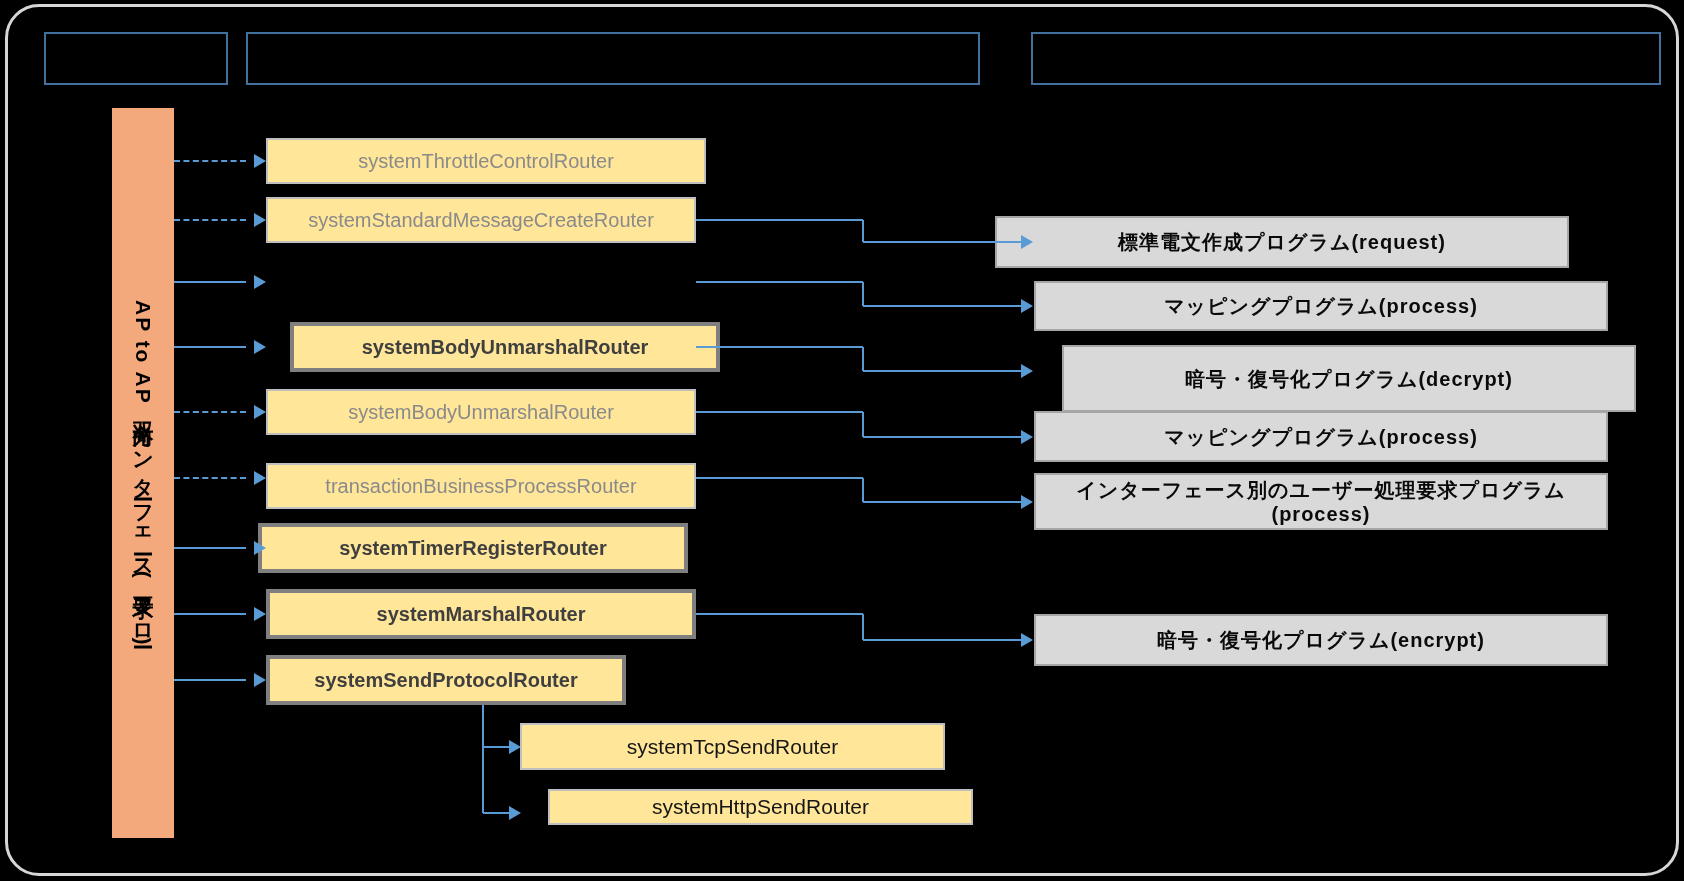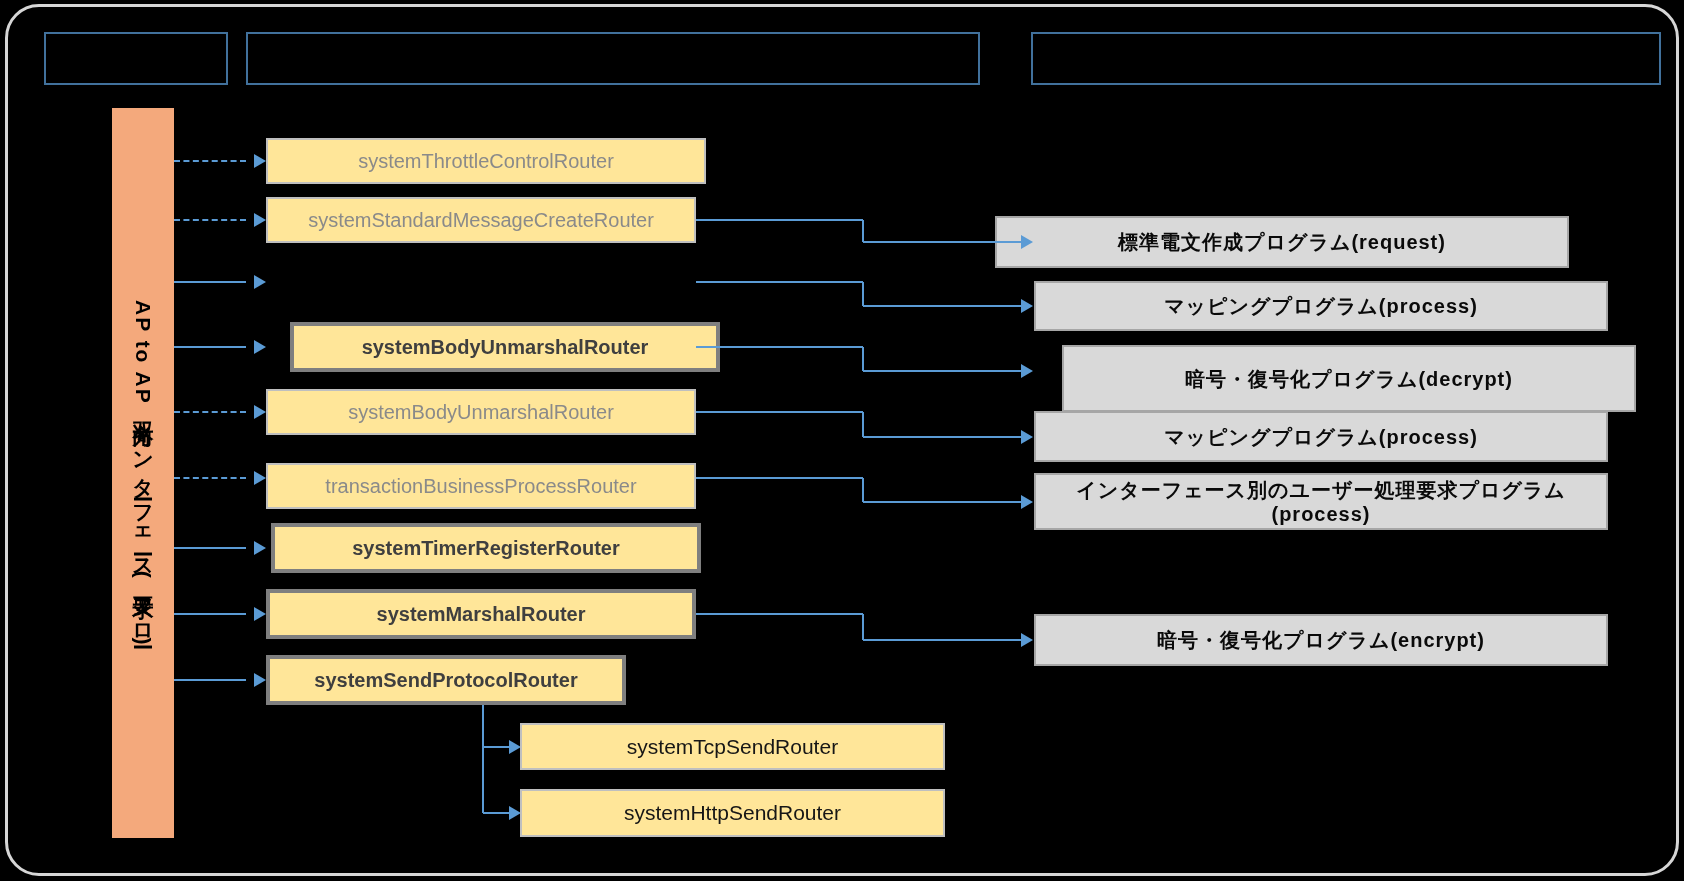--- a/index.html
+++ b/index.html
@@ -117,21 +117,21 @@
       <div class="head" style="left: 1013px; top: 422.5px;"></div>
       <div class="box router" style="left: 258px; top: 448px; width: 430px; height: 46px; margin-top: 8px;">
         <span>transactionBusinessProcessRouter</span>
       </div>
       <div class="line-h dashed" style="left: 166px; top: 470px; width: 72px; height: 0px;"></div>
       <div class="head" style="left: 246px; top: 464px;"></div>
       <div class="line-h" style="left: 688px; top: 470px; width: 167px; height: 0px;"></div>
       <div class="line-v" style="left: 854px; top: 471px; width: 0px; height: 23.5px;"></div>
       <div class="line-h" style="left: 855px; top: 493.5px; width: 158px; height: 0px;"></div>
       <div class="head" style="left: 1013px; top: 487.5px;"></div>
-      <div class="box router emph" style="left: 263px; top: 516px; width: 430px; height: 50px;">
+      <div class="box router emph" style="left: 250px; top: 516px; width: 430px; height: 50px;">
         <span>systemTimerRegisterRouter</span>
       </div>
       <div class="line-h" style="left: 166px; top: 540px; width: 72px; height: 0px;"></div>
       <div class="head" style="left: 246px; top: 534px;"></div>
       <div class="box router emph" style="left: 258px; top: 582px; width: 430px; height: 50px;">
         <span>systemMarshalRouter</span>
       </div>
       <div class="line-h" style="left: 166px; top: 606px; width: 72px; height: 0px;"></div>
       <div class="head" style="left: 246px; top: 600px;"></div>
       <div class="line-h" style="left: 688px; top: 606px; width: 167px; height: 0px;"></div>
@@ -144,17 +144,17 @@
       <div class="line-h" style="left: 166px; top: 672px; width: 72px; height: 0px;"></div>
       <div class="head" style="left: 246px; top: 666px;"></div>
       <div class="line-v" style="left: 474px; top: 698px; width: 0px; height: 108px;"></div>
       <div class="line-h" style="left: 475px; top: 738.5px; width: 26px; height: 0px;"></div>
       <div class="head" style="left: 501px; top: 732.5px;"></div>
       <div class="box sub" style="left: 512px; top: 716px; width: 425px; height: 47px;">
         <span>systemTcpSendRouter</span>
       </div>
       <div class="line-h" style="left: 475px; top: 805px; width: 26px; height: 0px;"></div>
       <div class="head" style="left: 501px; top: 799px;"></div>
-      <div class="box sub" style="left: 512px; top: 782px; width: 425px; height: 48px;">
+      <div class="box sub" style="left: 540px; top: 782px; width: 425px; height: 36px;">
         <span>systemHttpSendRouter</span>
       </div>
     </div>
 </div>
 
 </body></html>

